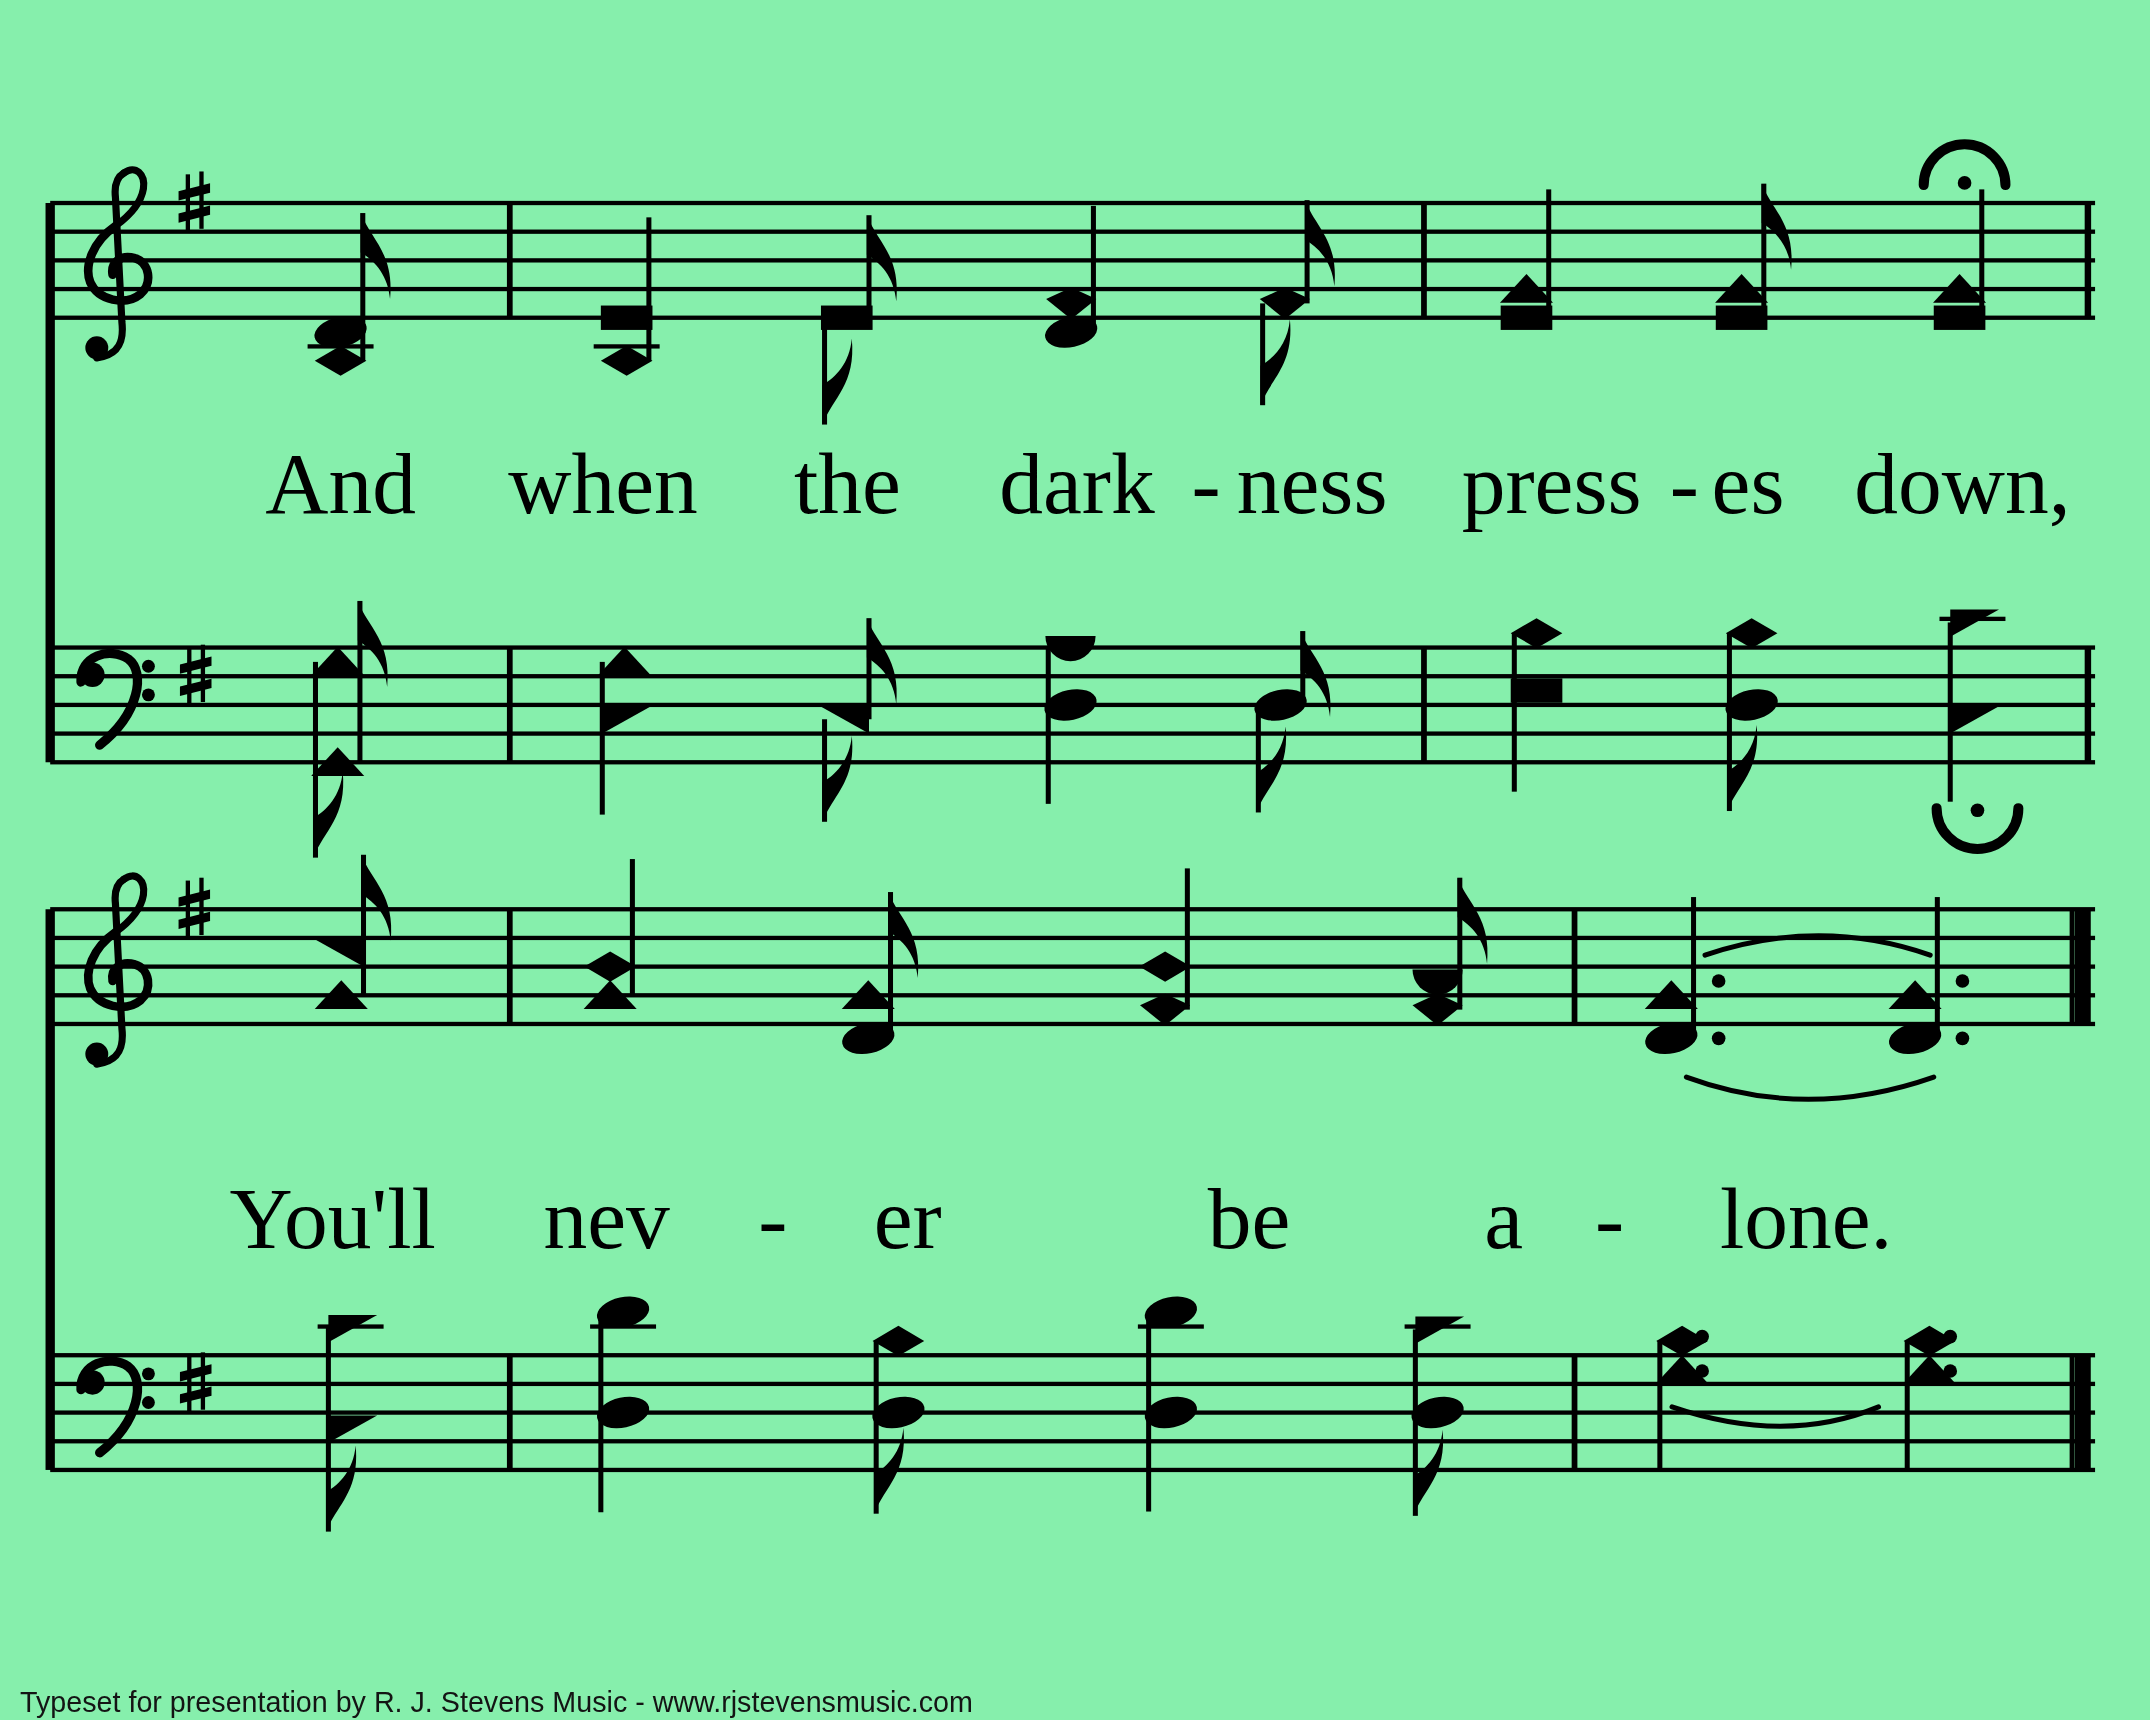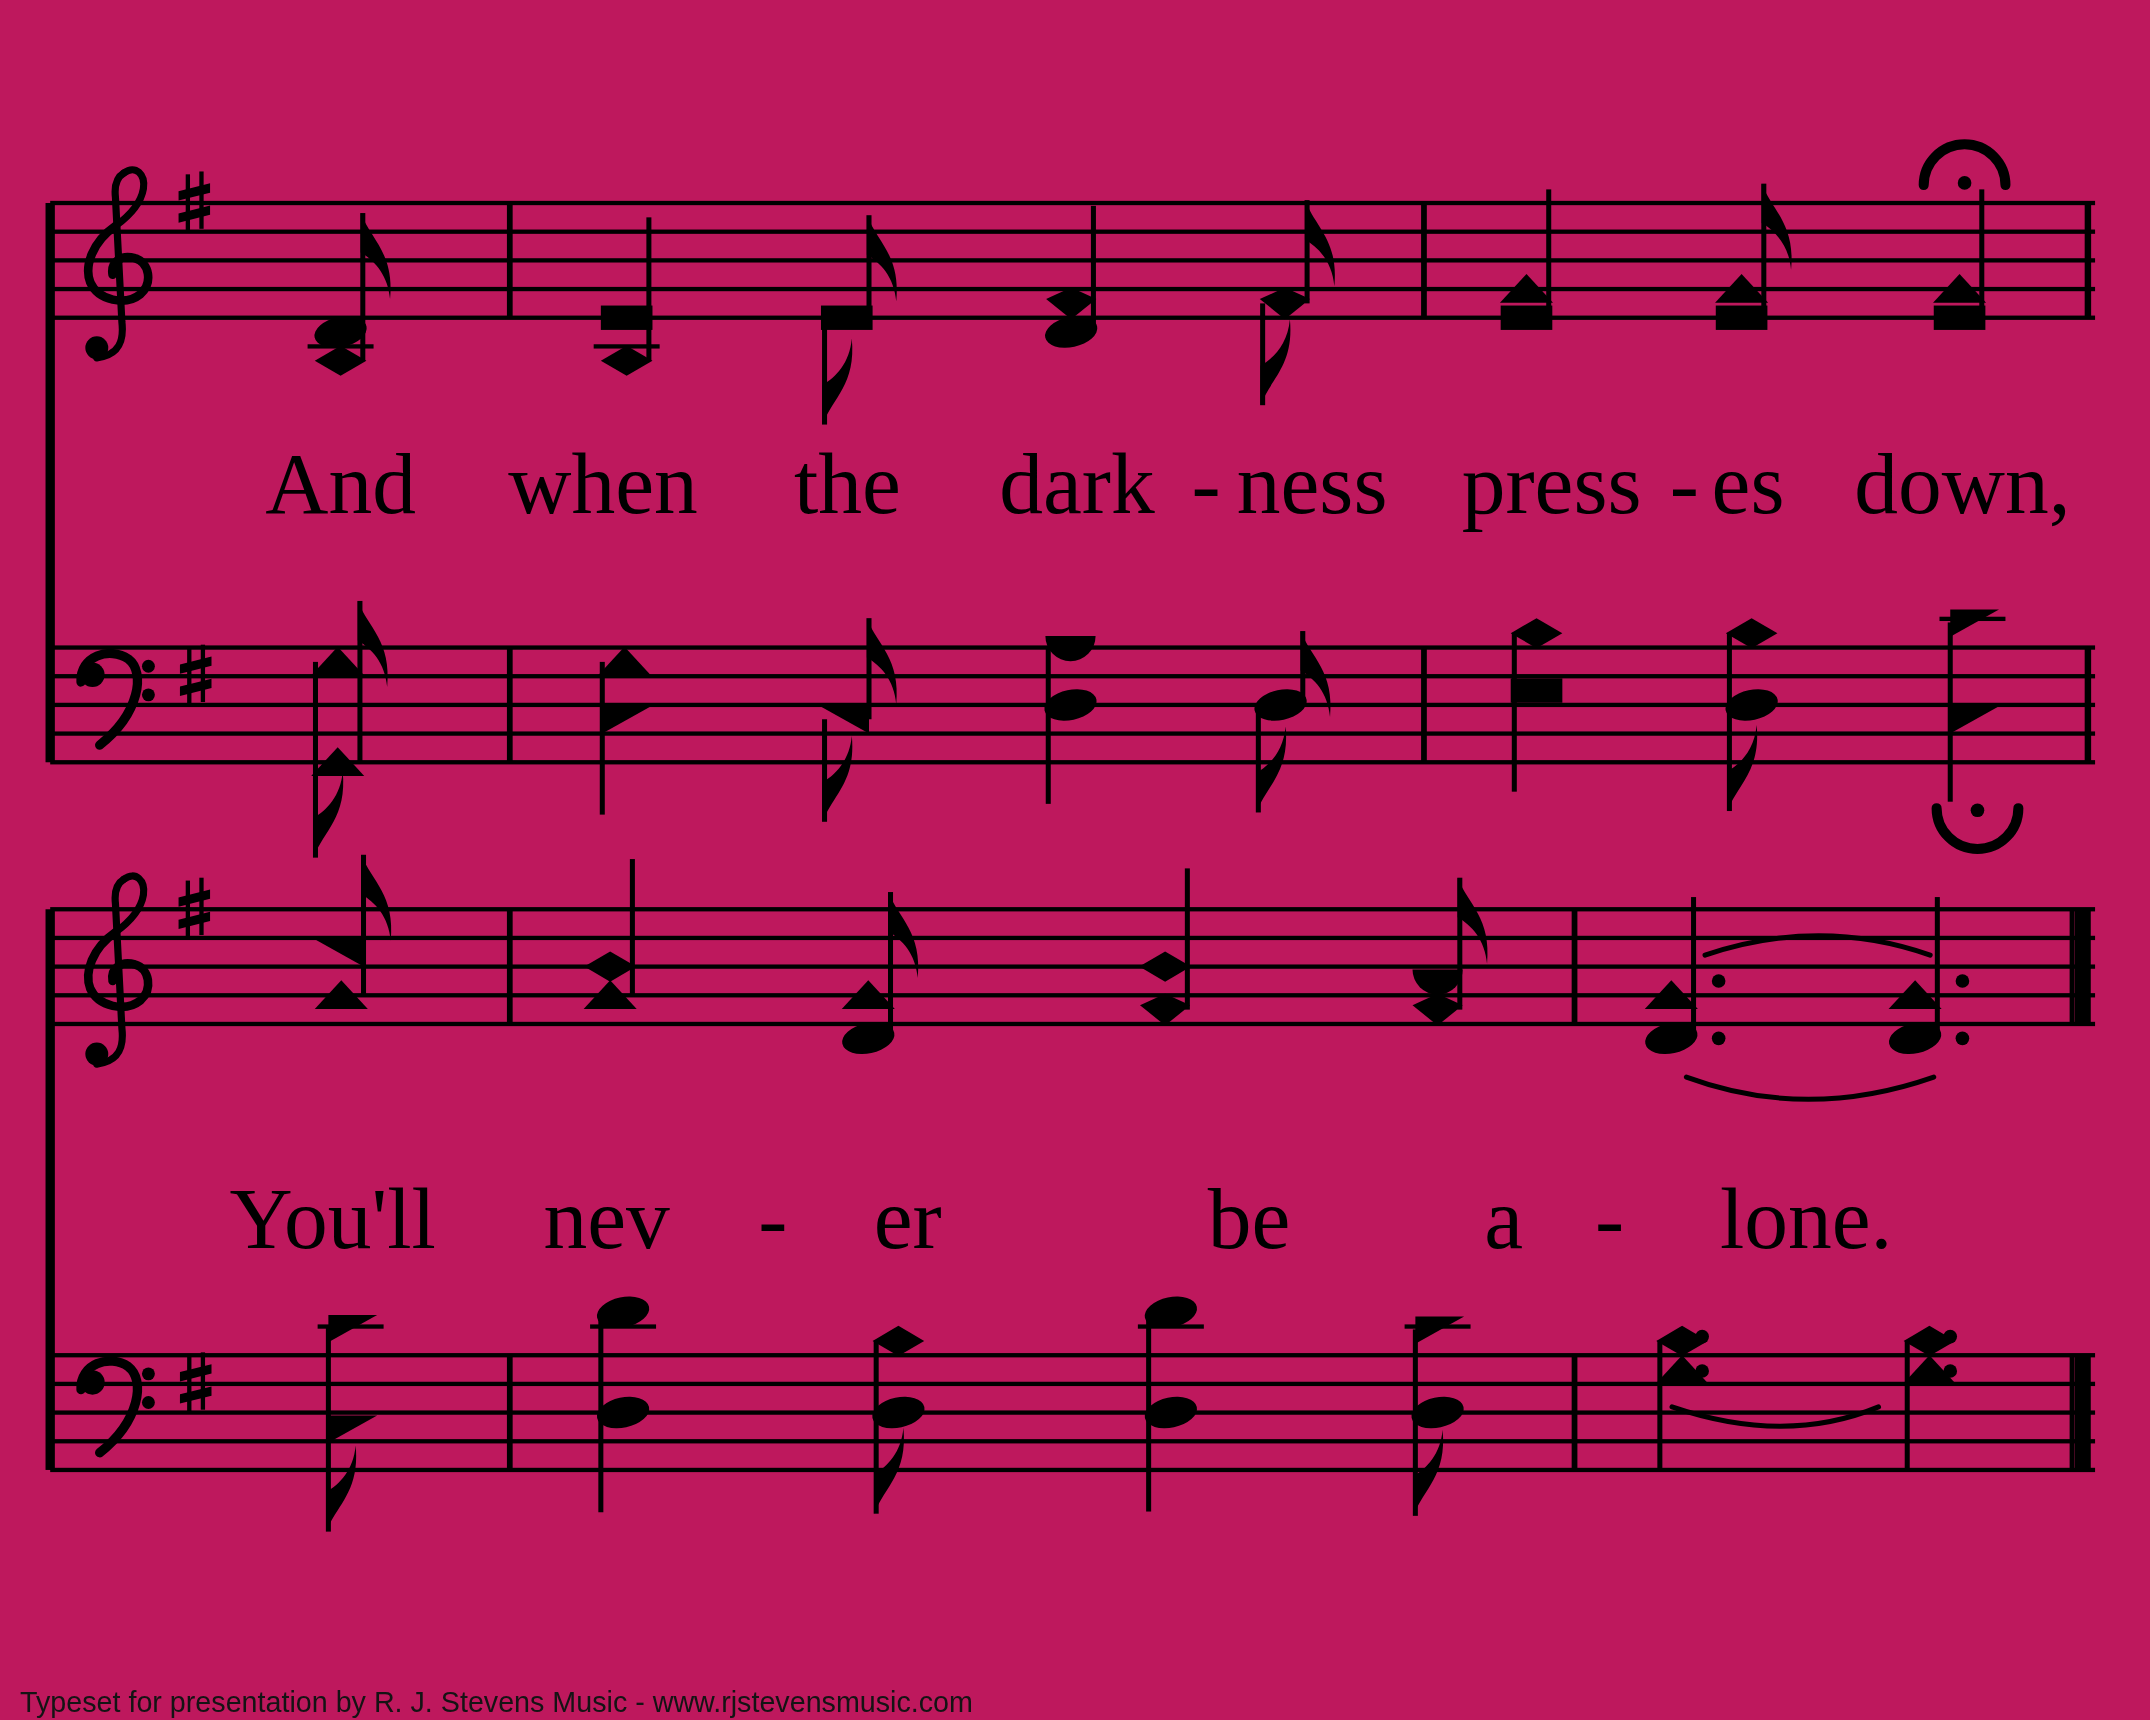--- a/index.html
+++ b/index.html
@@ -1,16 +1,16 @@
 <!DOCTYPE html>
 <html style="font-size:11.5px"><head>
 <meta charset="utf-8">
 <style>
   html,body{margin:0;padding:0;background:#fff;width:2151px;height:1721px;overflow:hidden;}
-  #page{position:relative;width:2151px;height:1721px;background:#be185d;}
+  #page{position:relative;width:2151px;height:1721px;background:#86efac;}
   svg{position:absolute;left:0;top:0;}
   .lyric{font-family:"Liberation Serif", serif;fill:#000;}
   .footer{font-family:"Liberation Sans", sans-serif;fill:#141414;}
 </style>
 </head>
 <body>
 
 <div id="page">
   <svg id="score" width="2151" height="1721" viewBox="0 0 3000 2400" xmlns="http://www.w3.org/2000/svg">
     <g id="g-staves">

